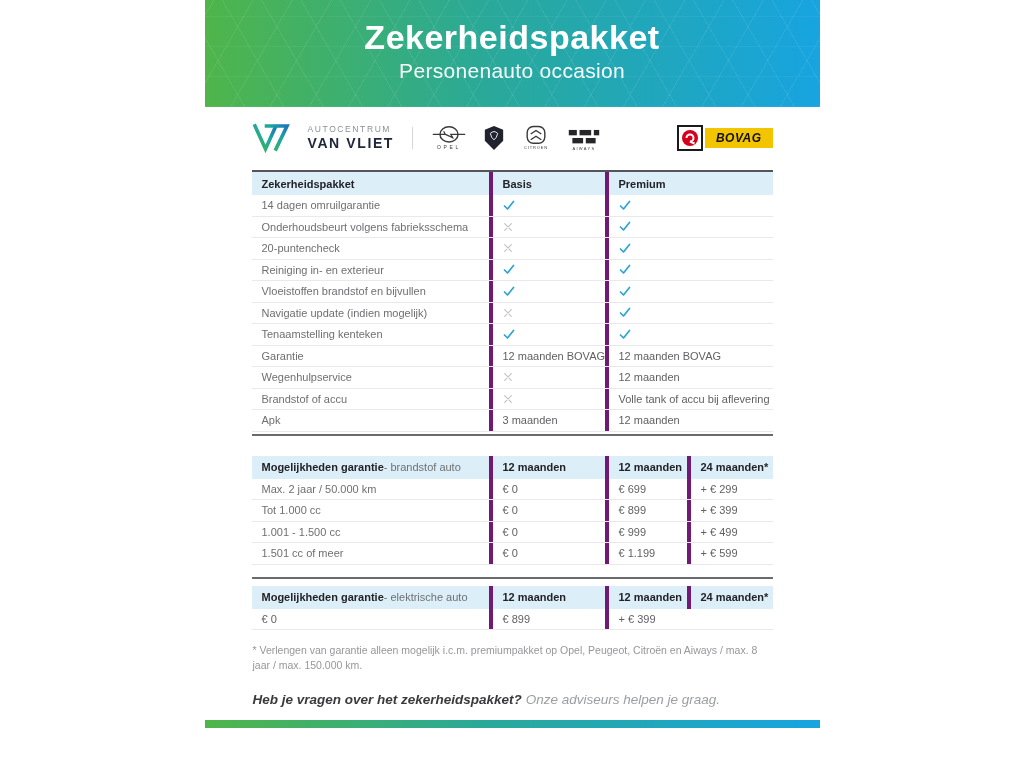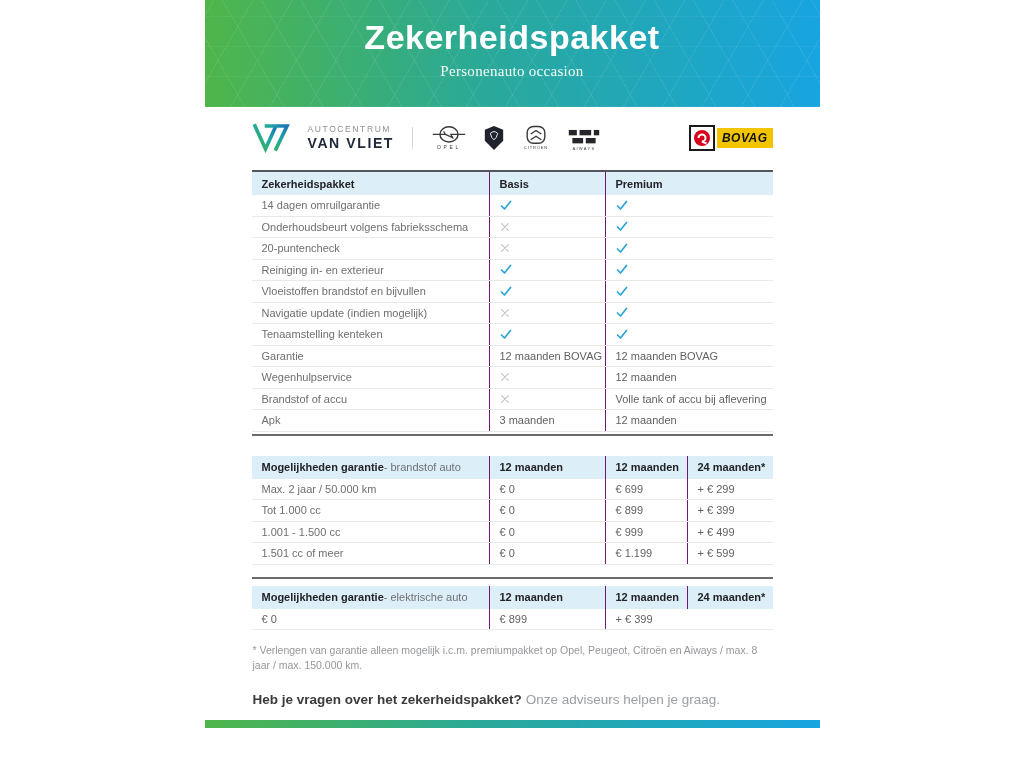--- a/index.html
+++ b/index.html
@@ -10,55 +10,55 @@
   
   .banner {
     height:107px; text-align:center; padding-top:17px;
     background-image:
       repeating-linear-gradient(60deg,  rgba(255,255,255,0.08) 0 1px, transparent 1px 34px),
       repeating-linear-gradient(-60deg, rgba(255,255,255,0.08) 0 1px, transparent 1px 34px),
       repeating-linear-gradient(0deg,   rgba(255,255,255,0.05) 0 1px, transparent 1px 30px),
       linear-gradient(90deg, #4fb54a 0%, #2aa998 45%, #17a4e0 100%);
   }
   .banner-title { color:#ffffff; font-size:34px; font-weight:bold; line-height:40px; letter-spacing:0.5px; }
-  .banner-subtitle { color:rgba(255,255,255,0.96); font-size:15px; font-weight:normal; line-height:28px; letter-spacing:0.3px;font-family:Liberation Serif, serif; }
+  .banner-subtitle { color:rgba(255,255,255,0.96); font-size:21px; font-weight:normal; line-height:28px; letter-spacing:0.3px; }
 
   
   .logo-row { display:flex; align-items:center; height:45px; margin:8px 47px 0 47px; }
   .dealer-logo { display:flex; align-items:center; gap:16px; }
   .dealer-text .l1 { font-size:8.5px; letter-spacing:1.6px; color:#8b9097; font-weight:normal; }
   .dealer-text .l2 { font-size:14px; letter-spacing:1.6px; color:#20273a; font-weight:bold; margin-top:1px; }
   .logo-divider { width:1px; height:22px; background:#d7d7d7; margin:0 18px; }
   .brand-logos { display:flex; align-items:center; gap:16px; }
   .brand { display:flex; flex-direction:column; align-items:center; gap:1px; }
   .brand svg text { font-family:"Liberation Sans", sans-serif; }
   .bovag-logo { margin-left:auto; display:flex; align-items:center; }
-  .bovag-box { height:20px; background:#f2c500; display:flex; align-items:center; padding:0 5px; margin-left:2px; }
+  .bovag-box { height:20px; background:#f2c500; display:flex; align-items:center; padding:0 11px; margin-left:2px; }
   .bovag-box span { font-size:12px; font-weight:bold; font-style:italic; color:#111111; letter-spacing:0.5px; }
 
   
   .tbl { margin:0 47px; }
   .tbl-1 { margin-top:10px; border-top:2px solid #54555a; }
   .tbl-2 { margin-top:2px;  border-top:2px solid #6a6b6f; padding-top:20px; }
   .tbl-3 { margin-top:12px; border-top:2px solid #6a6b6f; padding-top:7px; }
   .g3 { display:grid; grid-template-columns:237px 116px 168px; }
   .g4 { display:grid; grid-template-columns:237px 116px 82px 86px; }
   .thead { height:23px; background:#dceef8; align-items:center; }
   .thead .tcell { font-weight:bold; color:#232327; font-size:11px; }
   .thead .tcell .hsub { font-weight:normal; color:#6f7174; }
   .trow { height:21.5px; align-items:center; border-bottom:1px solid #e9e9e9; }
   .tcell { height:100%; display:flex; align-items:center; padding-left:10px; font-size:11px; color:#616164; overflow:hidden; white-space:nowrap; }
-  .tcell + .tcell { border-left:1px solid #701a75; }
+  .tcell + .tcell { border-left:4px solid #701a75; }
   .tlabel { color:#6f6f72; }
   .icon-check { width:12px; height:11px; stroke:#2da4d8; stroke-width:1.7; fill:none; stroke-linecap:round; stroke-linejoin:round; }
   .icon-cross { width:10px; height:10px; stroke:#c3c3c5; stroke-width:1.4; fill:none; stroke-linecap:round; }
 
   
   .footnote { margin:13px 47px 0 48px; font-size:10.5px; line-height:15px; color:#95979a; max-width:520px; }
-  .question { margin:19px 47px 0 48px; font-size:13.5px; }
+  .question { margin:19px 47px 0 48px; font-size:13.5px;font-style:italic; }
   .question .qb { font-weight:bold; color:#3a3a3c; }
   .question .qr { color:#9b9ea1; }
 
   
   .bottom-bar { position:absolute; left:0; bottom:0; width:615px; height:8px;
     background:linear-gradient(90deg, #4fb54a 0%, #2aa998 45%, #17a4e0 100%); }
 </style>
 </head>
 <body>
 

